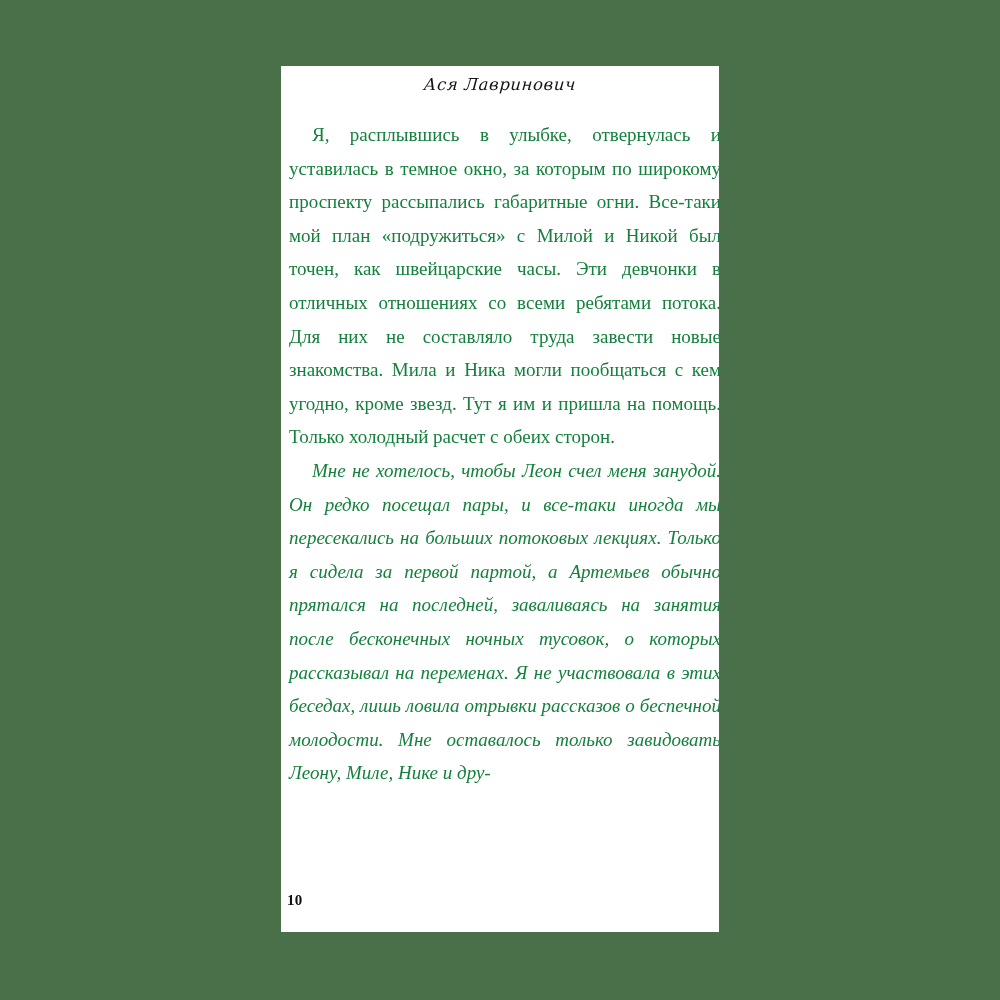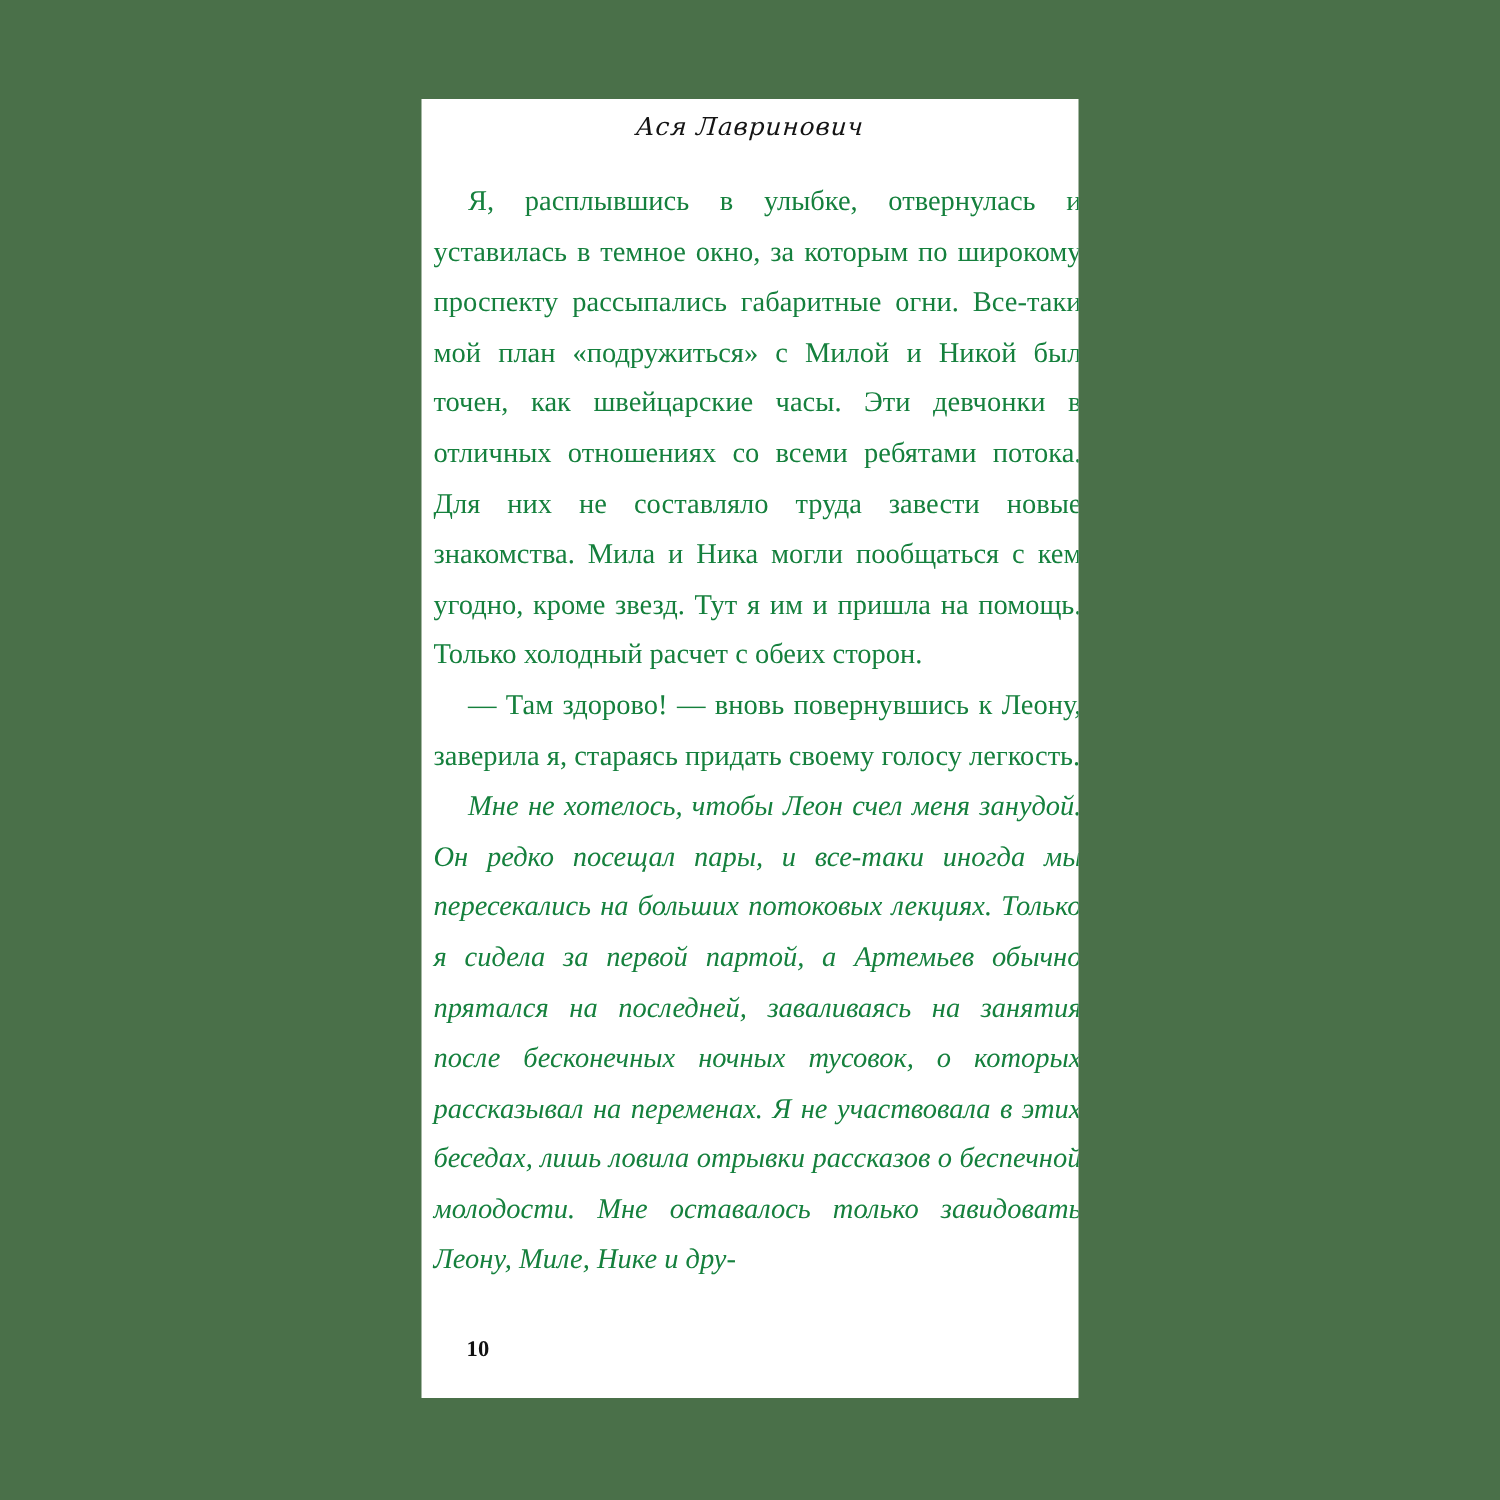--- a/index.html
+++ b/index.html
@@ -76,35 +76,33 @@
   
   #folio {
     position: absolute;
     left: 6px;
     top: 826px;
     font-family: "Liberation Serif", "DejaVu Serif", serif;
     font-size: 15px;
     font-weight: bold;
     color: #111111;
     letter-spacing: 0.2px;
-    margin-left: 24px;
   }
 </style>
 </head>
 <body style="background: rgb(74, 112, 73);">
 
 <div id="screen" style="background: rgb(74, 112, 73);">
 
   <div id="book-page" style="background: rgb(255, 255, 255);">
 
     <div id="running-head">Ася Лавринович</div>
 
     <div id="text-column">
       <p>Я, расплывшись в улыбке, отвернулась и уставилась в темное окно, за которым по широкому проспекту рассыпались габаритные огни. Все-таки мой план «подружиться» с Милой и Никой был точен, как швейцарские часы. Эти девчонки в отличных отношениях со всеми ребятами потока. Для них не составляло труда завести новые знакомства. Мила и Ника могли пообщаться с кем угодно, кроме звезд. Тут я им и пришла на помощь. Только холодный расчет с обеих сторон.</p>
-      <p>— Там здорово! — вновь повернувшись к Леону, заверила я, стараясь придать своему голосу легкость.</p>
       <p>Мне не хотелось, чтобы Леон счел меня занудой. Он редко посещал пары, и все-таки иногда мы пересекались на больших потоковых лекциях. Только я сидела за первой партой, а Артемьев обычно прятался на последней, заваливаясь на занятия после бесконечных ночных тусовок, о которых рассказывал на переменах. Я не участвовала в этих беседах, лишь ловила отрывки рассказов о беспечной молодости. Мне оставалось только завидовать Леону, Миле, Нике и дру-</p>
     </div>
 
     <div id="folio">10</div>
 
   </div>
 
 </div>
 
 </body></html>

